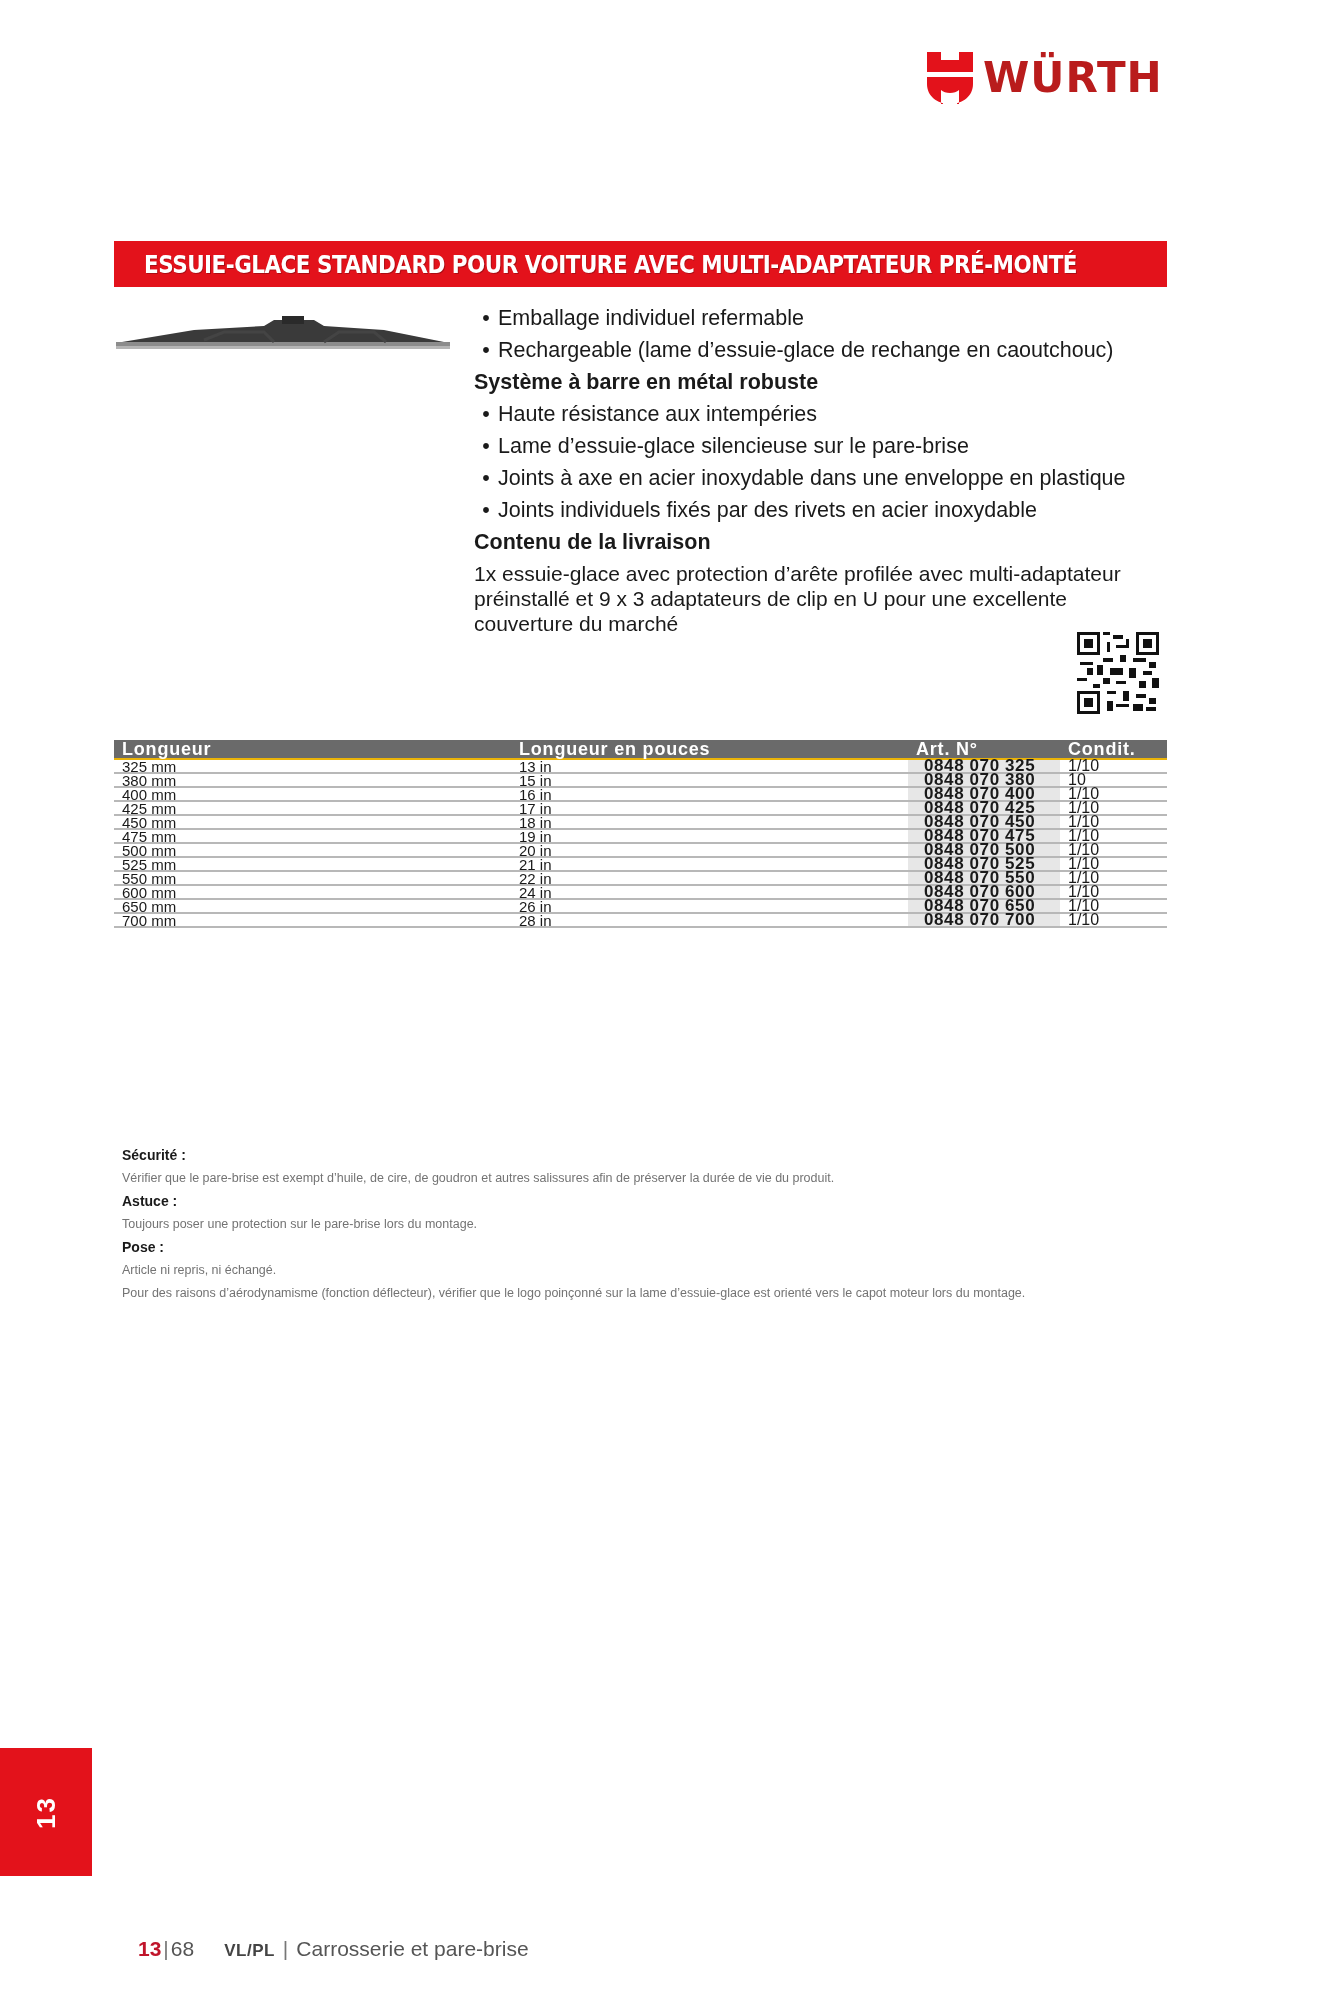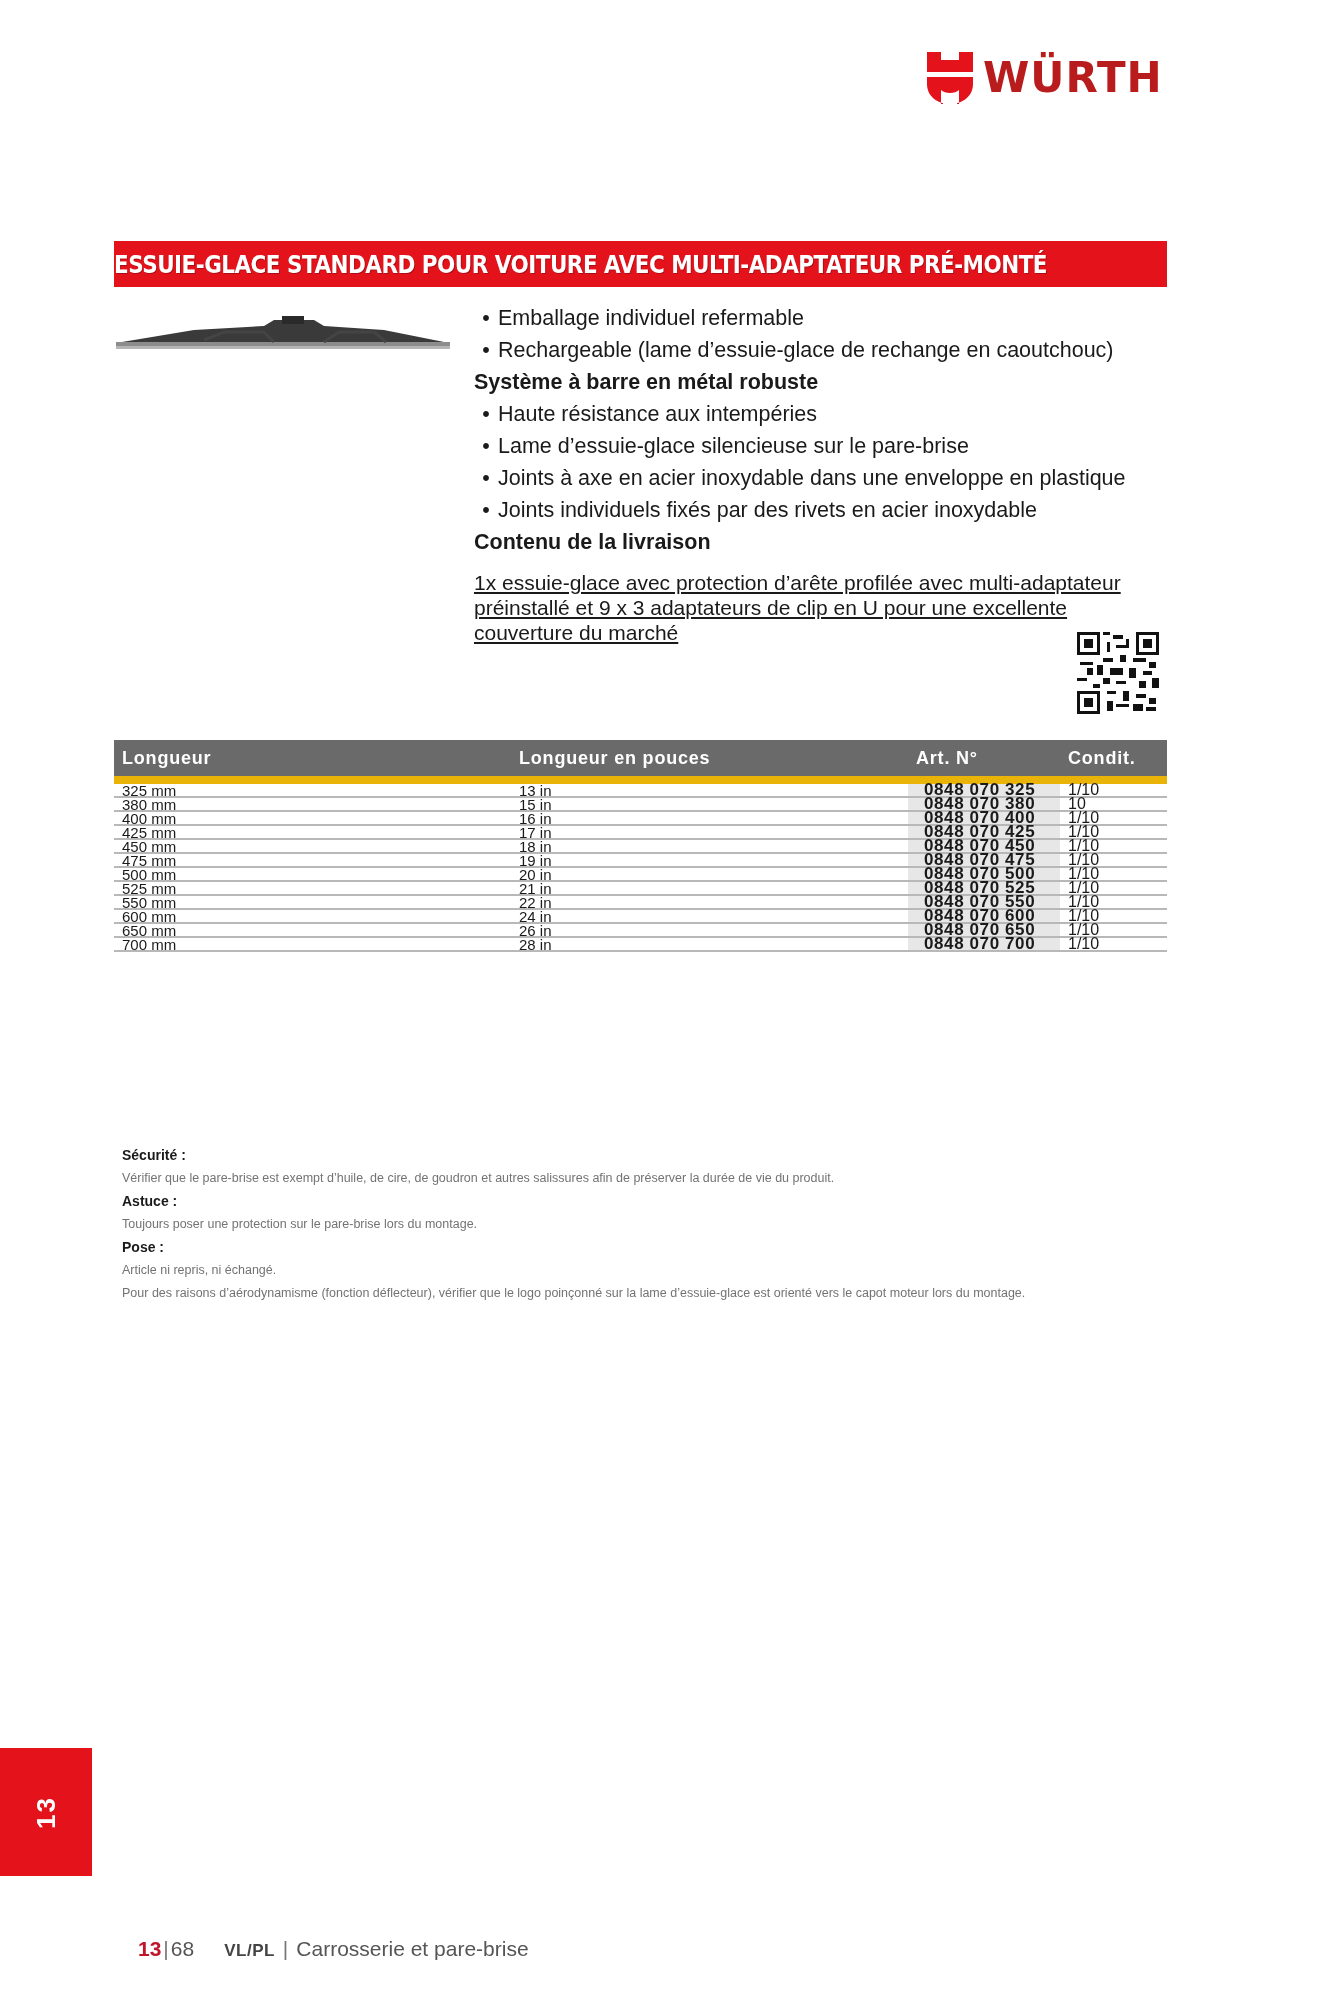--- a/index.html
+++ b/index.html
@@ -5,38 +5,38 @@
   * { box-sizing: border-box; margin: 0; padding: 0; }
   html, body { width: 1323px; height: 2000px; background: #ffffff; }
   body { position: relative; font-family: "Liberation Sans", "DejaVu Sans", sans-serif; color: #1a1a1a; overflow: hidden; }
 
   
   .logo { position: absolute; left: 927px; top: 52px; display: flex; align-items: center; gap: 10px; }
   .logo-mark { width: 46px; height: 52px; }
   .logo-text { font-family: "DejaVu Sans", sans-serif; font-weight: bold; font-size: 42px; letter-spacing: 1px; color: #b91c1c; line-height: 1; }
 
   
-  .banner { position: absolute; left: 114px; top: 241px; width: 1053px; height: 46px; background: #e3121b; display: flex; align-items: center; }
+  .banner { position: absolute; left: 114px; top: 241px; width: 1053px; height: 46px; background: #e3121b; display: flex; align-items: center; padding-left: 30px; }
   .banner-title { color: #ffffff; font-family: "DejaVu Sans", sans-serif; font-weight: bold; font-size: 25px; letter-spacing: -0.6px; transform: scaleX(0.86); transform-origin: left center; white-space: nowrap; text-shadow: 1px 1px 0 rgba(0,0,0,0.25); }
 
   
   .product-img { position: absolute; left: 114px; top: 310px; width: 336px; height: 50px; }
 
   
   .desc { position: absolute; left: 474px; top: 302px; width: 700px; }
   .bullet { font-size: 21.5px; line-height: 32px; color: #1a1a1a; display: flex; }
   .bullet .dot { width: 24px; text-align: center; flex: 0 0 24px; }
   .subhead { font-size: 21.5px; font-weight: bold; line-height: 32px; color: #1a1a1a; }
-  .para { font-size: 21px; line-height: 25px; color: #1a1a1a; margin-top: 12px; width: 680px; text-decoration: underline; }
+  .para { font-size: 21px; line-height: 25px; color: #1a1a1a; margin-top: 3px; width: 680px; }
 
   .qr { position: absolute; left: 1077px; top: 632px; width: 82px; height: 82px; }
 
   
   .table { position: absolute; left: 114px; top: 740px; width: 1053px; border-collapse: collapse; }
-  .thead { display: flex; height: 44px; background: #6a6a6a; align-items: center; border-bottom: 8px solid #eab308; }
+  .thead { display: flex; height: 20px; background: #6a6a6a; align-items: center; border-bottom: 2px solid #eab308; }
   .th { color: #ffffff; font-weight: bold; font-size: 18px; letter-spacing: 0.8px; padding-left: 8px; }
   .row { display: flex; height: 14px; align-items: center; border-bottom: 2px solid #b8b8b8; }
   .cell { font-size: 15px; padding-left: 8px; color: #1a1a1a; height: 100%; display: flex; align-items: center; }
   .c1 { width: 397px; }
   .c2 { width: 397px; }
   .c3 { width: 152px; }
   .c4 { width: 107px; }
   .row .c3 { background: #e7e7e7; font-weight: bold; font-size: 17px; letter-spacing: 0.6px; padding-left: 16px; }
   .row .c4 { font-size: 16px; }
 

